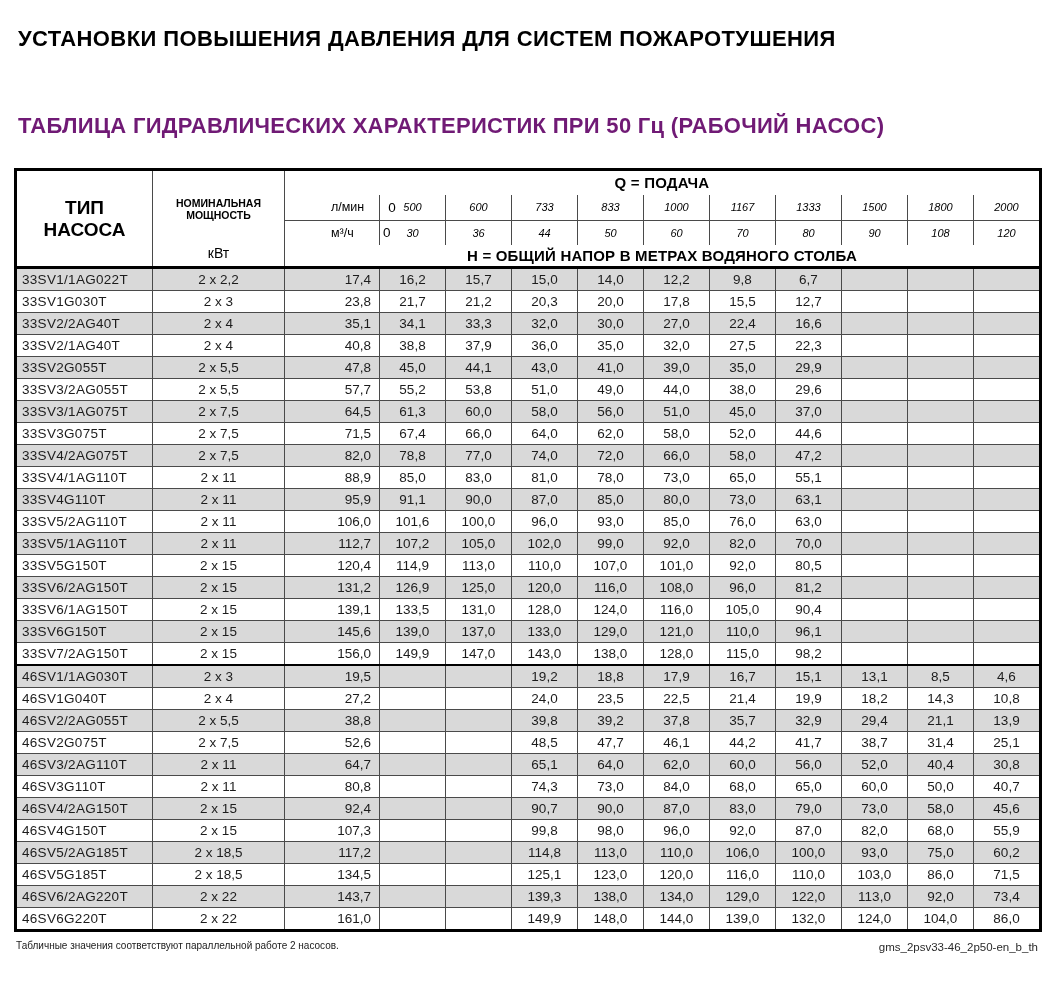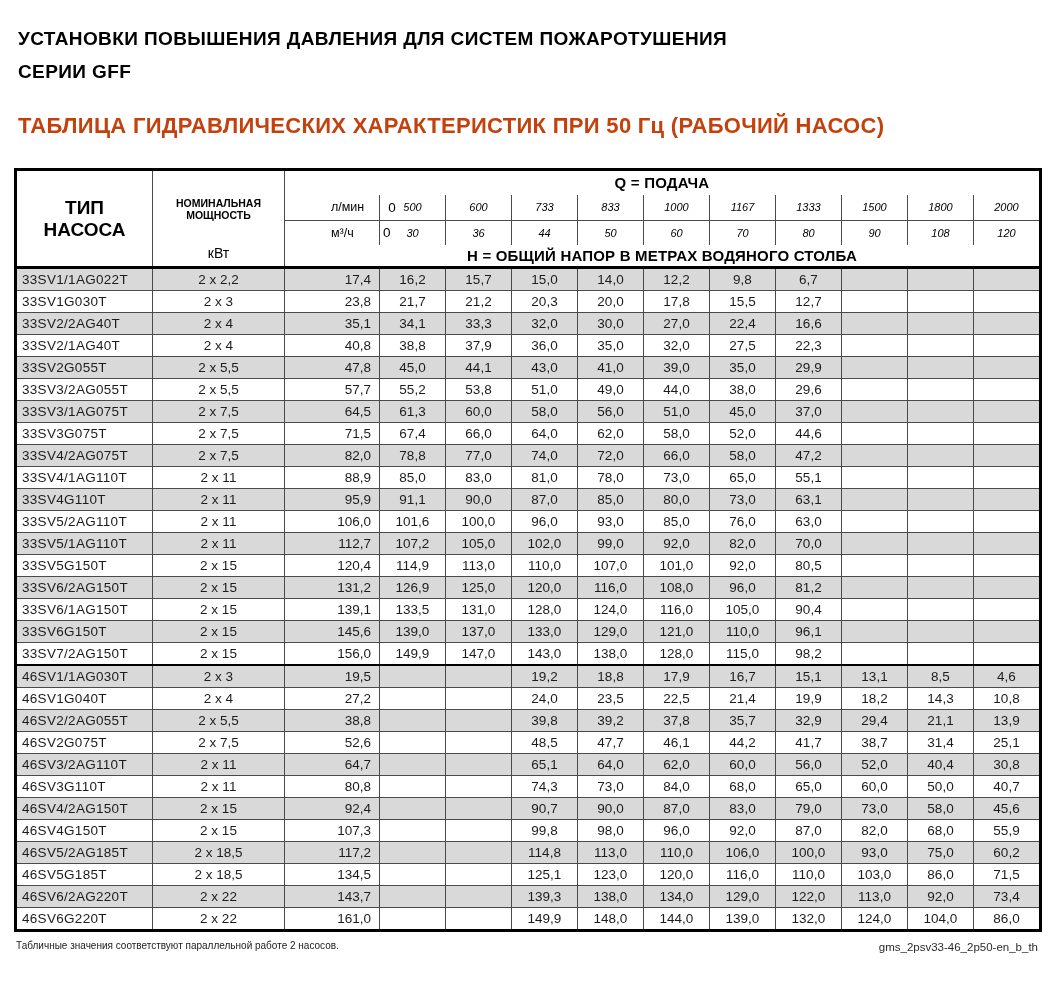--- a/index.html
+++ b/index.html
@@ -7,27 +7,27 @@
   body {
     width: 1053px; height: 993px;
     background: #ffffff;
     font-family: "Liberation Sans", sans-serif;
     color: #000;
     position: relative;
     overflow: hidden;
   }
   .page-title {
     position: absolute; left: 18px; top: 22px;
-    font-size: 19px; font-weight: bold; letter-spacing: 0.4px;
+    font-size: 22px; font-weight: bold; letter-spacing: 0.4px;
     line-height: 33px; color: #000;
   }
   .subtitle {
     position: absolute; left: 18px; top: 113px;
     font-size: 22px; font-weight: bold; letter-spacing: 0.3px;
-    color: #c2410c;
+    color: #701a75;
   }
   table.hydraulic {
     position: absolute; left: 14px; top: 168px;
     width: 1026px;
     border-collapse: collapse;
     table-layout: fixed;
     border: 3px solid #000;
   }
   
   thead tr.r-q     { height: 25px; }
@@ -81,21 +81,20 @@
   .doc-code {
     position: absolute; right: 15px; top: 941px;
     font-size: 11.5px; color: #2a2a2a;
   }
 </style>
 </head>
 <body>
 
 <div class="page-title">
   <div>УСТАНОВКИ ПОВЫШЕНИЯ ДАВЛЕНИЯ ДЛЯ СИСТЕМ ПОЖАРОТУШЕНИЯ</div>
-  <div>СЕРИИ GFF</div>
 </div>
 
 <div class="subtitle">ТАБЛИЦА ГИДРАВЛИЧЕСКИХ ХАРАКТЕРИСТИК ПРИ 50 Гц (РАБОЧИЙ НАСОС)</div>
 
 <table class="hydraulic">
   <colgroup>
     <col style="width:137px">
       <col style="width:132px">
       <col style="width:95px">
     <col style="width:66px">

